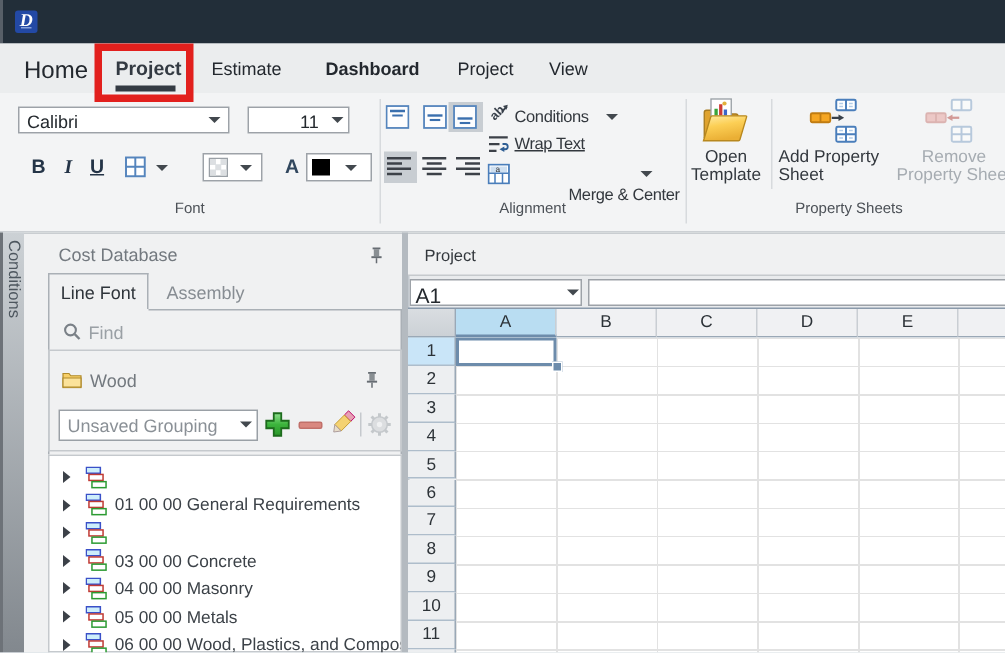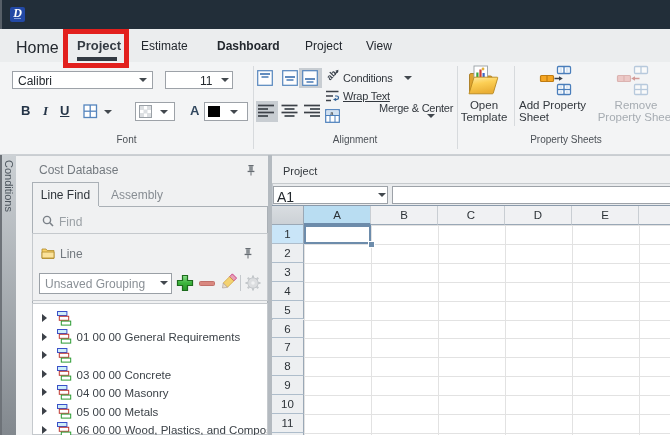--- a/index.html
+++ b/index.html
@@ -131,21 +131,21 @@
 </svg>
 
 <svg class="abs" style="left:325px;top:109px" width="15" height="14" viewBox="0 0 15 14">
   <rect x="0.7" y="0.7" width="13.6" height="12.6" fill="#fff" stroke="#4a7ebb" stroke-width="1.2"></rect>
   <rect x="2" y="2" width="11" height="4" fill="#cfe0f1"></rect>
   <line x1="0.7" y1="6.5" x2="14.3" y2="6.5" stroke="#4a7ebb" stroke-width="1"></line>
   <line x1="5" y1="6.5" x2="5" y2="13" stroke="#4a7ebb" stroke-width="1"></line>
   <line x1="10" y1="6.5" x2="10" y2="13" stroke="#4a7ebb" stroke-width="1"></line>
   <text x="5.3" y="5.9" font-size="5.5" fill="#333" font-family="Liberation Sans">a</text>
 </svg>
-<div class="btxt" style="left:343px;top:102px;padding-left:36px;">Merge &amp; Center</div>
+<div class="btxt" style="left:343px;top:124px;padding-left:36px;">Merge &amp; Center</div>
 <div class="car" style="left:427px;top:114px;"></div>
 <div class="lbl" style="left:253px;top:134px;width:204px;">Alignment</div>
 <div class="abs" style="left:457px;top:66px;width:1px;height:83px;background:#d7dadd;"></div>
 
 <svg class="abs" style="left:468px;top:65px" width="31" height="30" viewBox="0 0 31 30">
   <defs>
       <linearGradient id="fg" x1="0" y1="0" x2="0.3" y2="1">
     <stop offset="0" stop-color="#ffeca6"></stop>
         <stop offset="0.45" stop-color="#fccf55"></stop>
         <stop offset="1" stop-color="#eaaf35"></stop>
@@ -220,35 +220,35 @@
 <svg class="abs" style="left:246px;top:164px" width="10" height="12" viewBox="0 0 10 12">
   <rect x="2.4" y="1" width="5.2" height="1.2" fill="#676d73"></rect>
   <rect x="3.2" y="2.2" width="3.6" height="4.6" fill="#676d73" fill-opacity="0.75"></rect>
   <rect x="1.6" y="6.8" width="6.8" height="1.3" fill="#676d73"></rect>
   <rect x="4.5" y="8.1" width="1" height="3.4" fill="#676d73"></rect>
 </svg>
 
 <div class="abs" style="left:32px;top:206px;width:236px;height:229px;border-left:1px solid #aab0b6;border-right:1px solid #aab0b6;box-sizing:border-box;"></div>
 
 <div class="abs" style="left:99px;top:206px;width:169px;height:1px;background:#aab0b6;"></div>
-<div class="abs" style="left:32px;top:182px;width:67px;height:24px;border:1px solid #aab0b6;border-bottom:none;box-sizing:border-box;text-align:center;font-size:12px;color:#2f353b;line-height:24px;">Line Find</div>
+<div class="abs" style="left:32px;top:182px;width:67px;height:24px;border:1px solid #aab0b6;border-bottom:none;box-sizing:border-box;text-align:center;font-size:12px;color:#2f353b;line-height:24px;">Line Font</div>
 <div class="abs" style="left:108px;top:188px;width:58px;text-align:center;font-size:12px;color:#878d93;">Assembly</div>
 
 <svg class="abs" style="left:42px;top:215px" width="12" height="12" viewBox="0 0 12 12">
   <circle cx="5" cy="5" r="3.6" fill="none" stroke="#7a8087" stroke-width="1.4"></circle>
   <line x1="7.8" y1="7.8" x2="11" y2="11" stroke="#7a8087" stroke-width="1.6"></line>
 </svg>
 <div class="abs" style="left:59px;top:215px;font-size:12px;color:#9aa0a5;">Find</div>
 
 <div class="abs" style="left:32px;top:233px;width:236px;height:68px;border:1px solid #c5c9cd;box-sizing:border-box;"></div>
 <svg class="abs" style="left:41px;top:247px" width="14" height="12" viewBox="0 0 14 12">
   <path d="M1 2 h4 l1.2 1.5 H13 v8 H1 z" fill="#f7cf68" stroke="#b08a2a" stroke-width="0.8"></path>
   <path d="M1 5 h12 v6 H1 z" fill="#fbe29a" stroke="#b08a2a" stroke-width="0.8"></path>
 </svg>
-<div class="abs" style="left:60px;top:247px;font-size:12px;color:#73797f;">Line</div>
+<div class="abs" style="left:60px;top:247px;font-size:12px;color:#73797f;">Wood</div>
 <svg class="abs" style="left:243px;top:247px" width="10" height="12" viewBox="0 0 10 12">
   <rect x="2.4" y="1" width="5.2" height="1.2" fill="#676d73"></rect>
   <rect x="3.2" y="2.2" width="3.6" height="4.6" fill="#676d73" fill-opacity="0.75"></rect>
   <rect x="1.6" y="6.8" width="6.8" height="1.3" fill="#676d73"></rect>
   <rect x="4.5" y="8.1" width="1" height="3.4" fill="#676d73"></rect>
 </svg>
 <div class="cb" style="left:39px;top:273px;width:133px;height:21px;border-color:#9aa0a6;"></div>
 <div class="abs" style="left:45px;top:277px;font-size:12px;color:#8a9096;">Unsaved Grouping</div>
 <div class="car" style="left:160px;top:281px;"></div>
 

